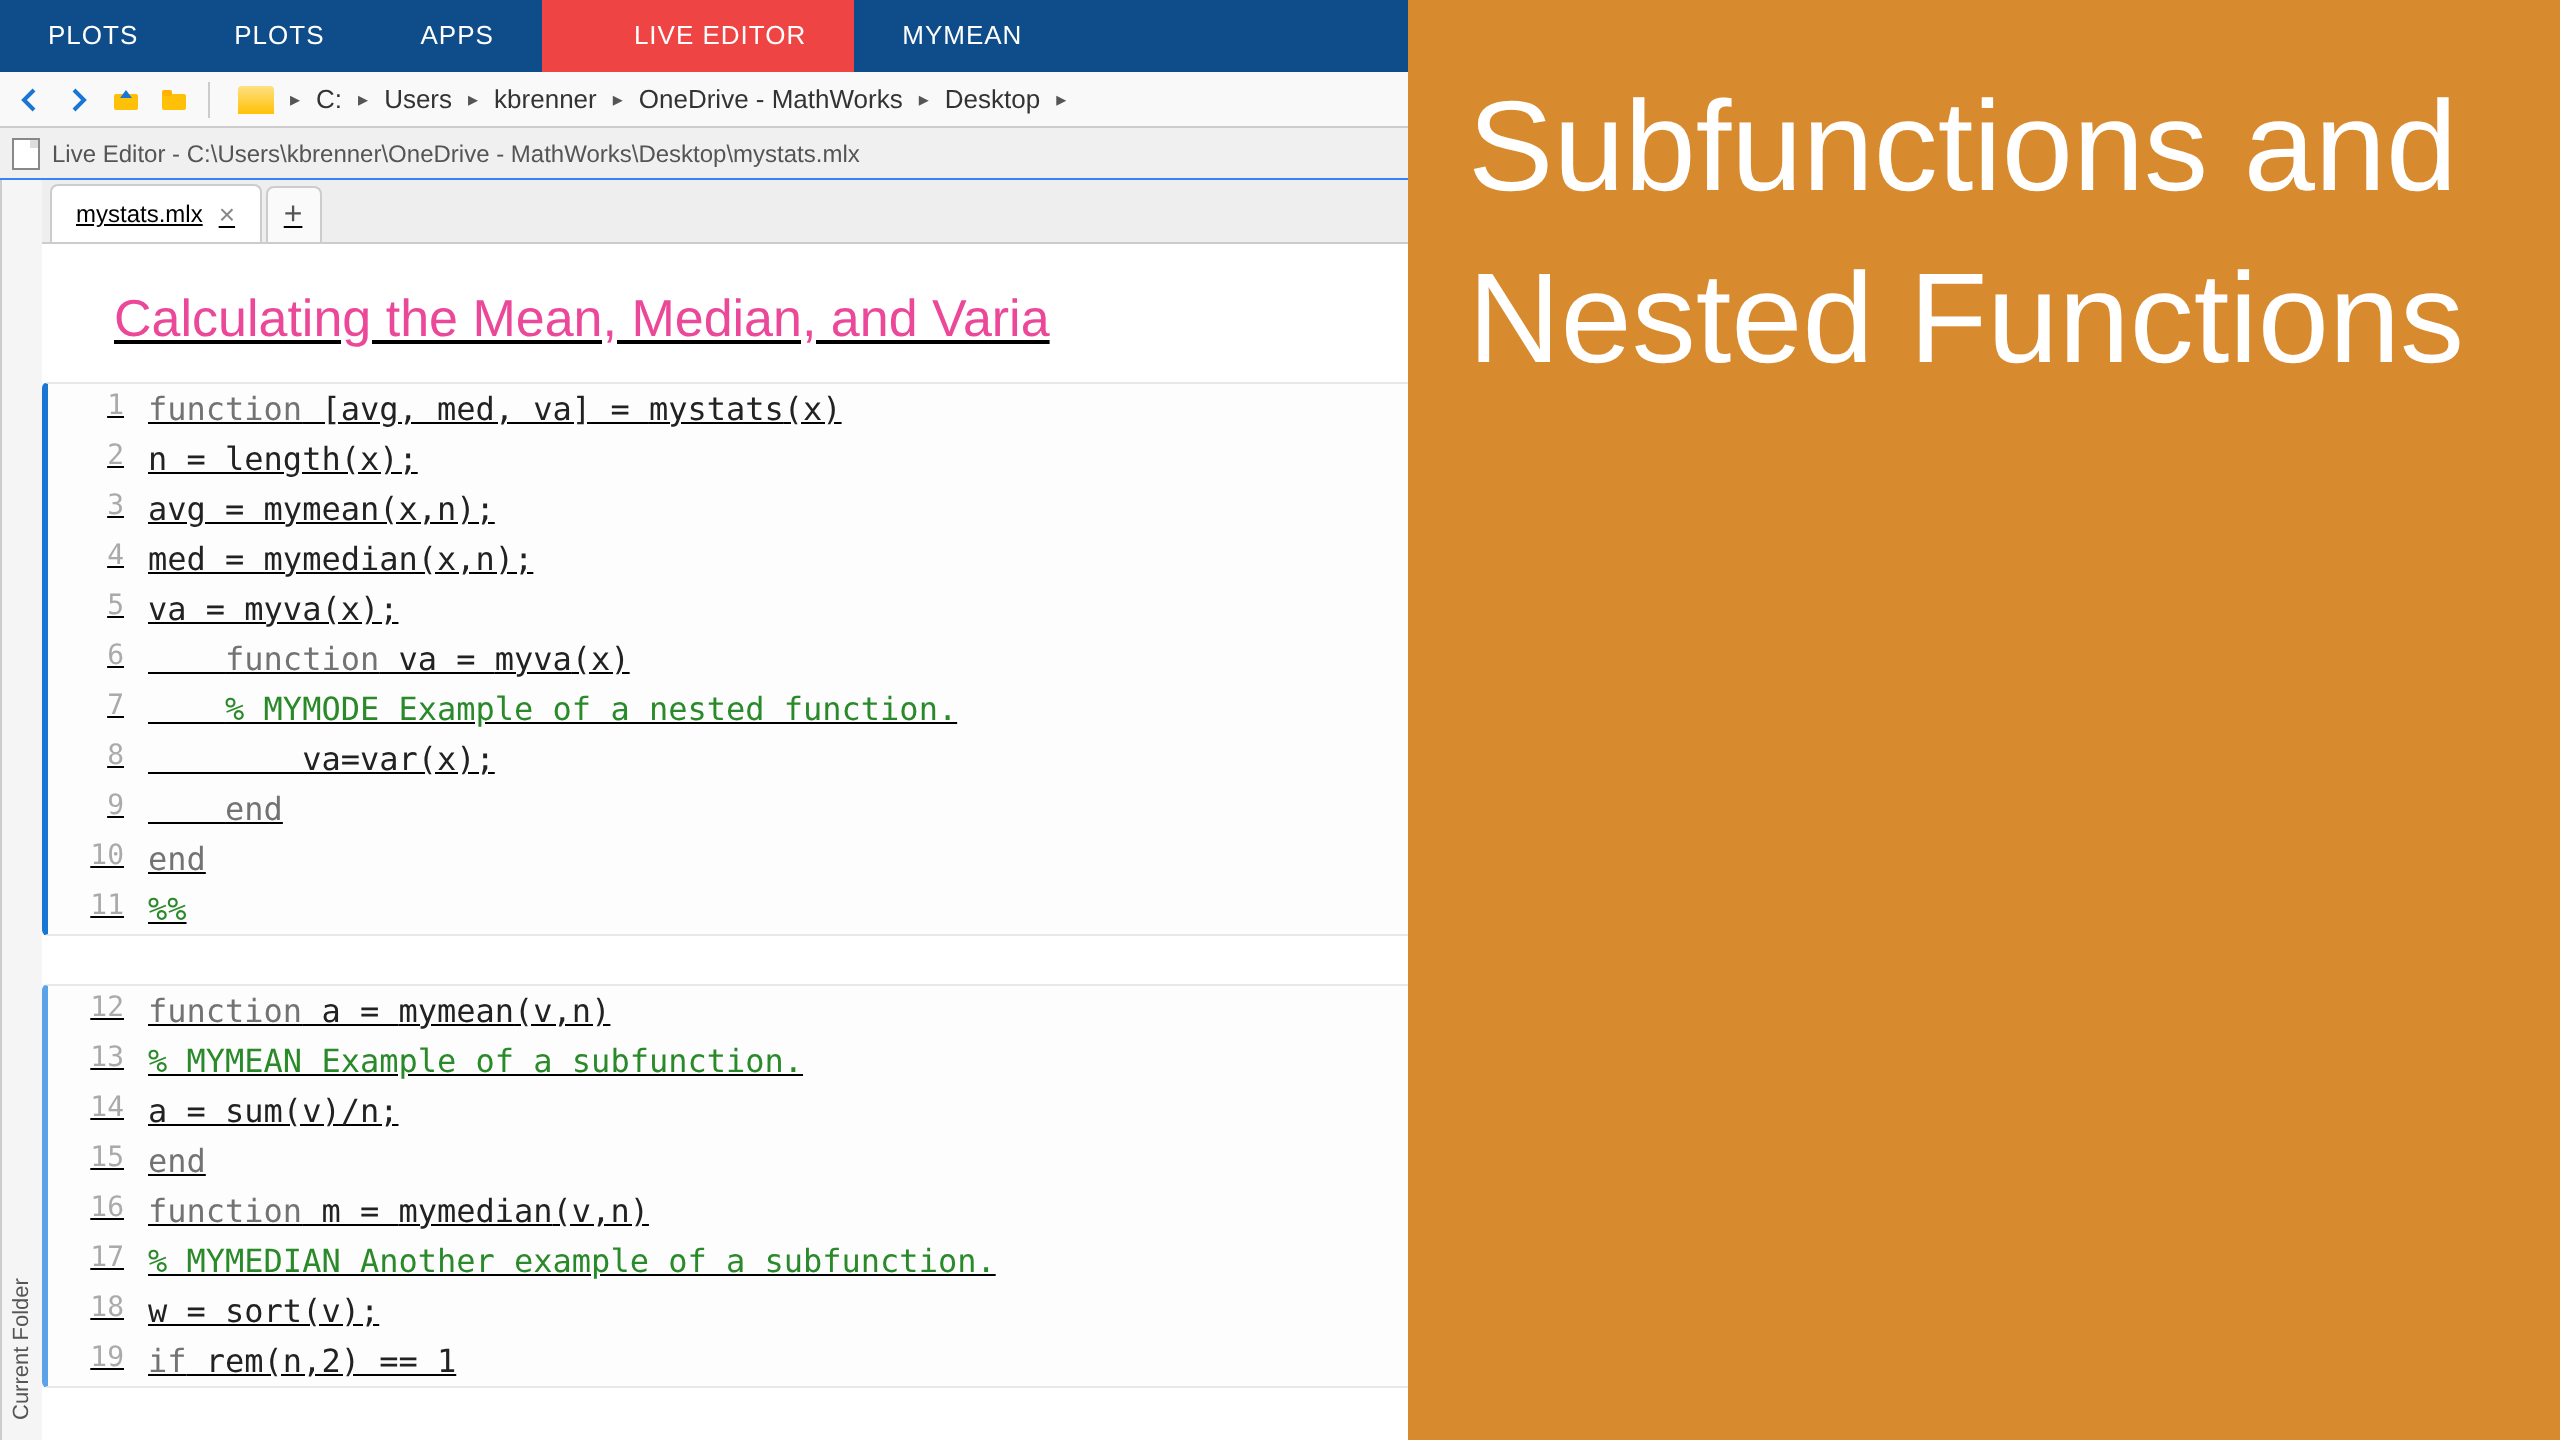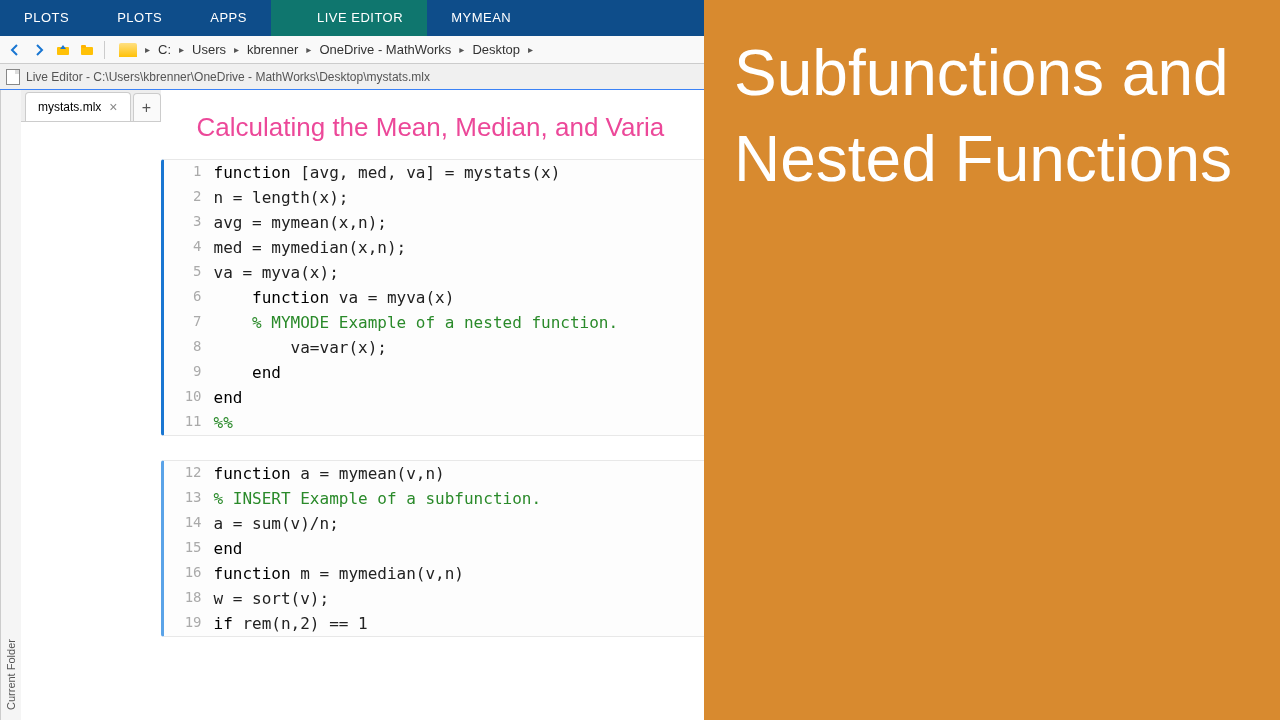--- a/index.html
+++ b/index.html
@@ -1,51 +1,51 @@
 <!DOCTYPE html>
 <html><head>
 <meta charset="utf-8">
 <style>
 * { margin:0; padding:0; box-sizing:border-box; }
 body { font-family: "Segoe UI", Arial, sans-serif; font-size:13px; background:#fff; width:1280px; height:720px; overflow:hidden; position:relative; }
 
 .ribbon { display:flex; background:#0e4d8a; height:36px; }
 .ribbon-tab { color:#fff; padding:0 24px; line-height:36px; font-size:13px; letter-spacing:0.5px; cursor:pointer; }
-.ribbon-tab.active { background:#0f766e;padding-left:46px; }
+.ribbon-tab.active { background:#ef4444;padding-left:46px; }
 
 .toolbar { display:flex; align-items:center; height:28px; background:#f9f9f9; border-bottom:1px solid #ccc; padding:0 4px; gap:2px; }
 .tool-btn { width:22px; height:22px; display:flex; align-items:center; justify-content:center; cursor:pointer; border-radius:2px; }
 .sep { width:1px; height:18px; background:#ccc; margin:0 4px; }
 .breadcrumb { display:flex; align-items:center; gap:4px; margin-left:8px; font-size:13px; color:#333; }
 .bc-item { cursor:pointer; padding:2px 4px; }
 .bc-arrow { color:#555; font-size:10px; }
 .folder-icon { width:18px; height:14px; background:linear-gradient(#ffe082,#ffc107); border-radius:2px 2px 0 0; display:inline-block; margin-right:4px; }
 
 .titlebar { display:flex; align-items:center; height:26px; background:#f0f0f0; border-bottom:1px solid #3b82f6; padding:0 6px; font-size:12px; color:#555; gap:6px; }
 .doc-icon { width:14px; height:16px; border:1px solid #888; background:#fff; position:relative; }
 .doc-icon::after { content:""; position:absolute; top:0; right:0; width:4px; height:4px; background:#ddd; }
 
 .main { display:flex; height:calc(720px - 36px - 28px - 26px); position:relative; }
 .side-tab { writing-mode:vertical-lr; transform:rotate(180deg); background:#f5f5f5; border-right:1px solid #ccc; padding:10px 4px; font-size:11px; color:#555; cursor:pointer; }
 
-.editor-wrap { flex:1; display:flex; background:#fff; }
+.editor-wrap { flex:1; display:flex; flex-direction:column; background:#fff;text-decoration:underline; }
 .file-tabs { display:flex; background:#eee; border-bottom:1px solid #ccc; height:32px; align-items:flex-end; padding-left:4px; }
 .file-tab { background:#fff; border:1px solid #ccc; border-bottom:none; border-radius:4px 4px 0 0; padding:7px 12px; font-size:12px; display:flex; align-items:center; gap:8px; cursor:pointer; }
 .close-x { color:#888; cursor:pointer; font-size:14px; line-height:1; }
 .add-tab { width:28px; height:28px; display:flex; align-items:center; justify-content:center; background:#fafafa; border:1px solid #ccc; border-bottom:none; border-radius:4px 4px 0 0; margin-left:2px; font-size:16px; color:#555; cursor:pointer; }
 
 .doc-area { flex:1; overflow:auto; padding:16px 16px 0 0; }
 .heading { font-family:Arial,sans-serif; color:#ec4899; font-size:26px; font-weight:400; margin:6px 0 16px 36px; }
 
 .code-block { border:1px solid #e8e8e8; border-left:3px solid #5aa3e8; border-radius:3px; margin:0 0 24px 0; background:#fdfdfd; position:relative; }
 .code-block.sel { border-left-color:#1976d2; }
 .code-row { display:flex; }
 .gutter { width:50px; text-align:right; color:#aaa; font-size:14px; font-family:Consolas,monospace; padding:3px 12px 3px 0; user-select:none; background:#fdfdfd; }
 .code { flex:1; font-family:Consolas,monospace; font-size:16px; padding:3px 0; white-space:pre; color:#222; }
-.kw { color:#000000; font-weight:500; }
+.kw { color:#737373; font-weight:500; }
 .cm { color:#2a8a2a; }
 .fn { color:#222; }
 
 .overlay { position:absolute; top:0; left:704px; width:600px; height:720px; background:#d88a2f; color:#fff; padding:30px 30px; font-family:"Segoe UI Light","Segoe UI",sans-serif; font-weight:300; font-size:64px; line-height:1.35; }
 
 svg { display:block; }
 </style>
 </head>
 <body>
 
@@ -160,35 +160,39 @@
             <div class="code"><span class="cm">%%</span></div>
           </div>
         </div>
       <div class="code-block" id="cb2">
           <div class="code-row">
             <div class="gutter">12</div>
             <div class="code"><span class="kw">function</span> a = <span class="fn">mymean</span>(v,n)</div>
           </div>
           <div class="code-row">
             <div class="gutter">13</div>
-            <div class="code"><span class="cm">% INSERT Example of a subfunction.</span></div>
+            <div class="code"><span class="cm">% MYMEAN Example of a subfunction.</span></div>
           </div>
           <div class="code-row">
             <div class="gutter">14</div>
             <div class="code">a = sum(v)/n;</div>
           </div>
           <div class="code-row">
             <div class="gutter">15</div>
             <div class="code"><span class="kw">end</span></div>
           </div>
           <div class="code-row">
             <div class="gutter">16</div>
             <div class="code"><span class="kw">function</span> m = <span class="fn">mymedian</span>(v,n)</div>
           </div>
           <div class="code-row">
+            <div class="gutter">17</div>
+            <div class="code"><span class="cm">% MYMEDIAN Another example of a subfunction.</span></div>
+          </div>
+          <div class="code-row">
             <div class="gutter">18</div>
             <div class="code">w = sort(v);</div>
           </div>
           <div class="code-row">
             <div class="gutter">19</div>
             <div class="code"><span class="kw">if</span> rem(n,2) == 1</div>
           </div>
         </div>
     </div>
   </div>

